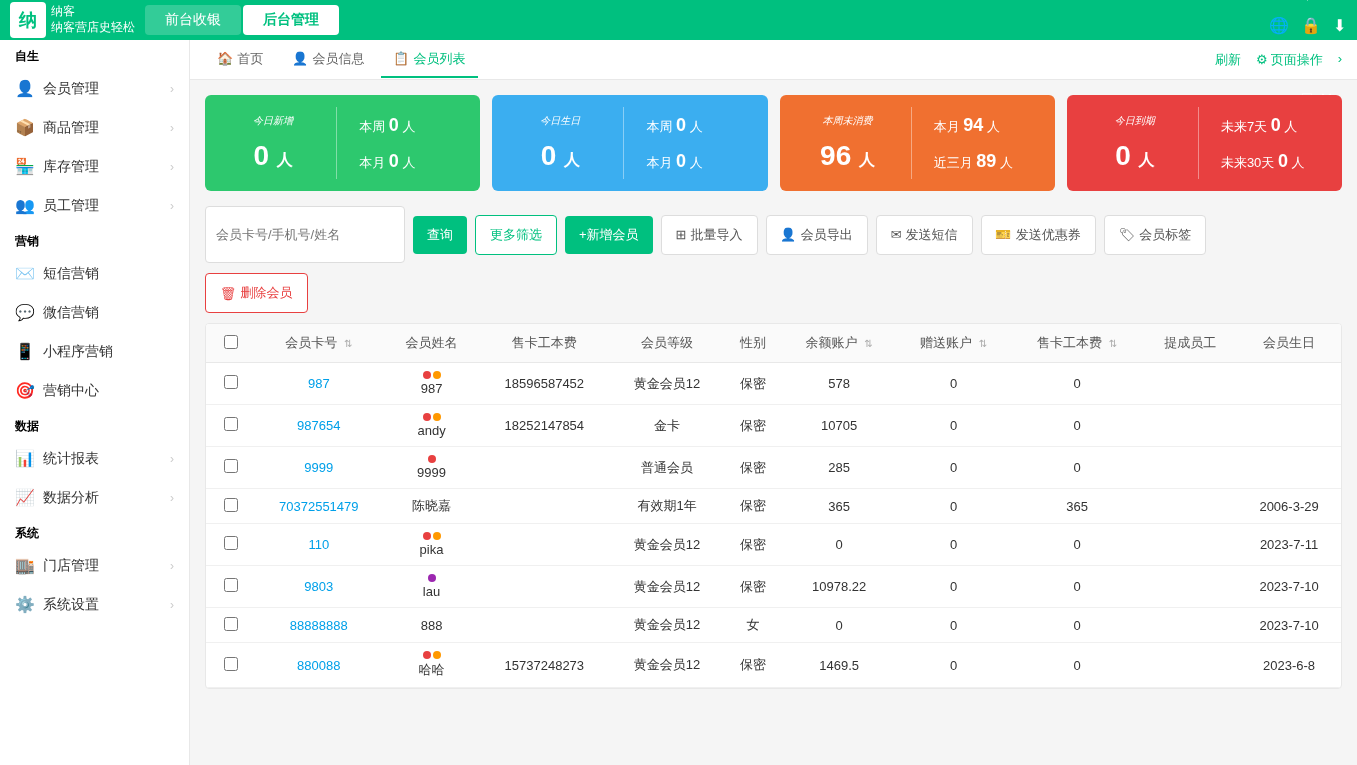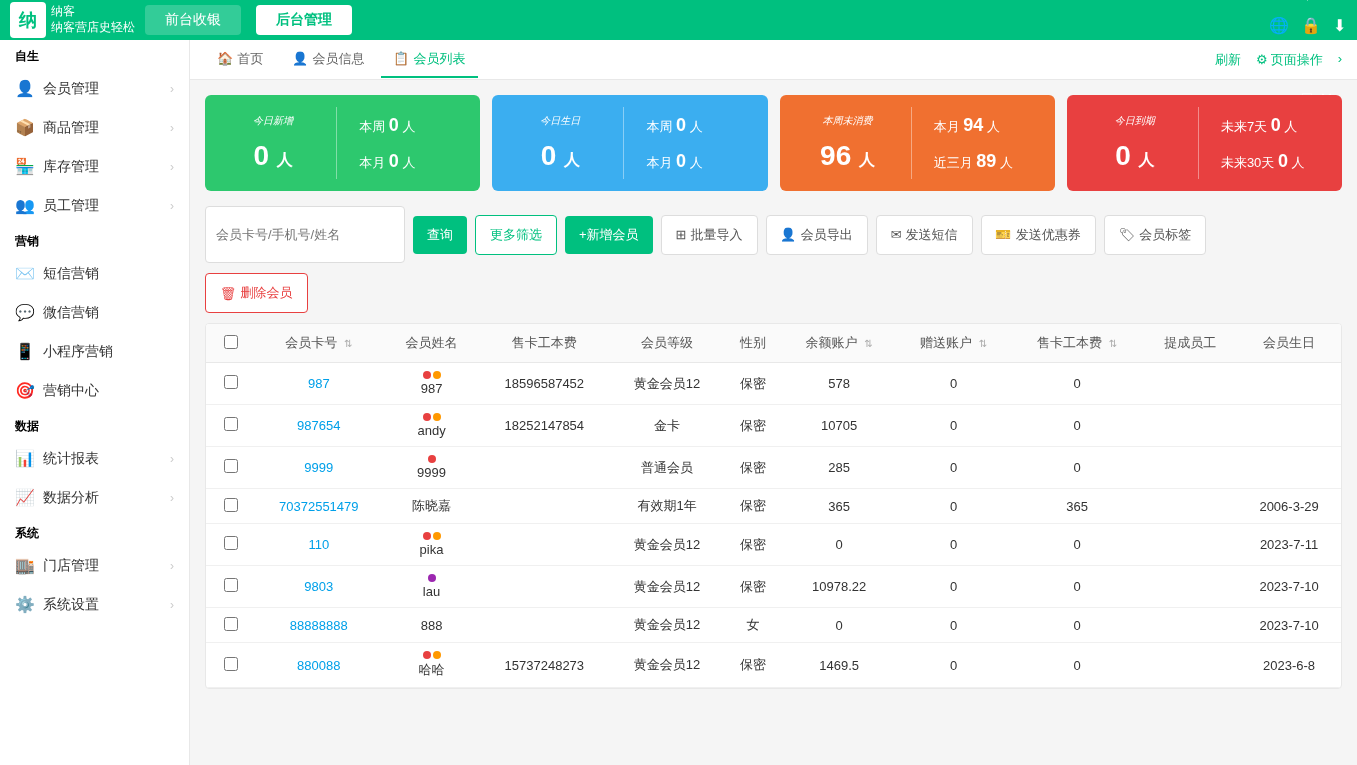--- a/index.html
+++ b/index.html
@@ -13,21 +13,21 @@
       align-items: center;
       justify-content: space-between;
       padding: 0 10px;
       color: white;
     }
     .header-left { display: flex; align-items: center; gap: 10px; }
     .logo-area { display: flex; align-items: center; gap: 5px; }
     .logo-icon { width: 36px; height: 36px; background: white; border-radius: 4px; display: flex; align-items: center; justify-content: center; }
     .logo-icon span { font-size: 18px; font-weight: bold; color: #00c07f; }
     .logo-text { color: white; font-size: 12px; line-height: 1.3; }
-    .nav-tabs { display: flex; gap: 15px; }
+    .nav-tabs { display: flex; gap: 2px; }
     .nav-tab {
       padding: 6px 20px;
       border-radius: 4px;
       cursor: pointer;
       font-size: 14px;
       color: white;
     }
     .nav-tab.active { background: #fff; color: #00c07f; font-weight: bold; }
     .nav-tab:not(.active) { background: rgba(255,255,255,0.2); }
     .header-right { display: flex; align-items: center; gap: 15px; color: white; font-size: 13px; flex-direction: column; }

